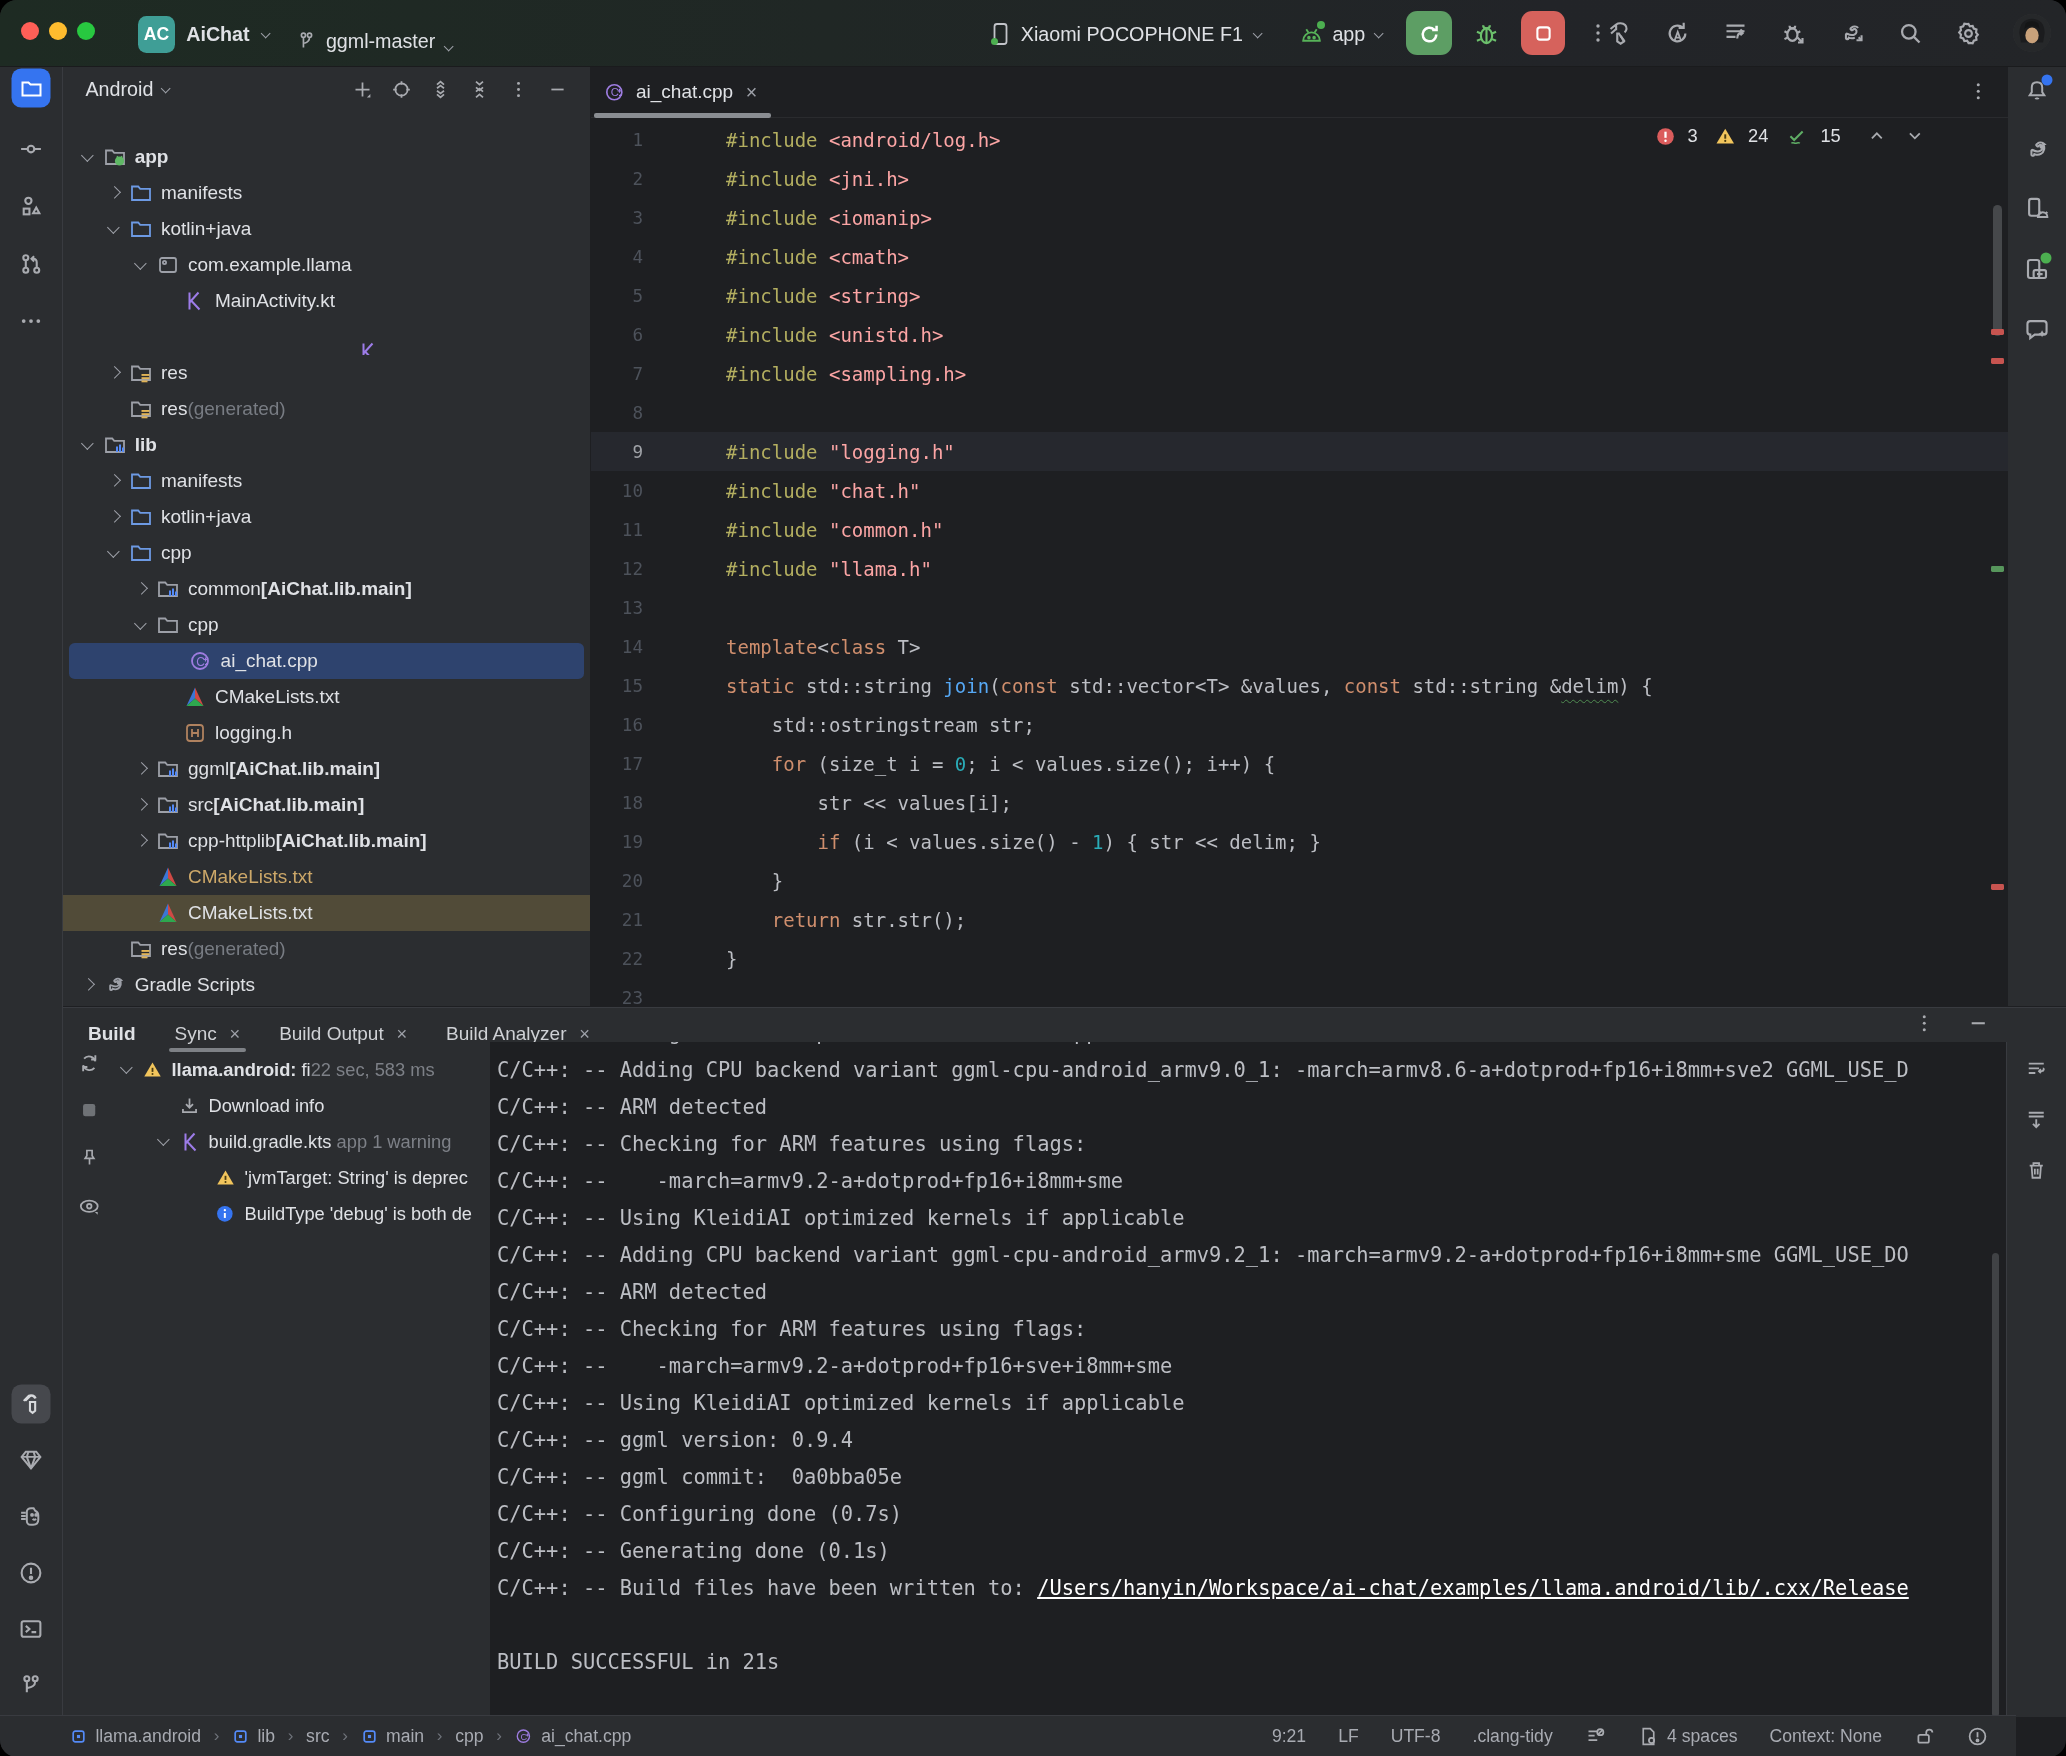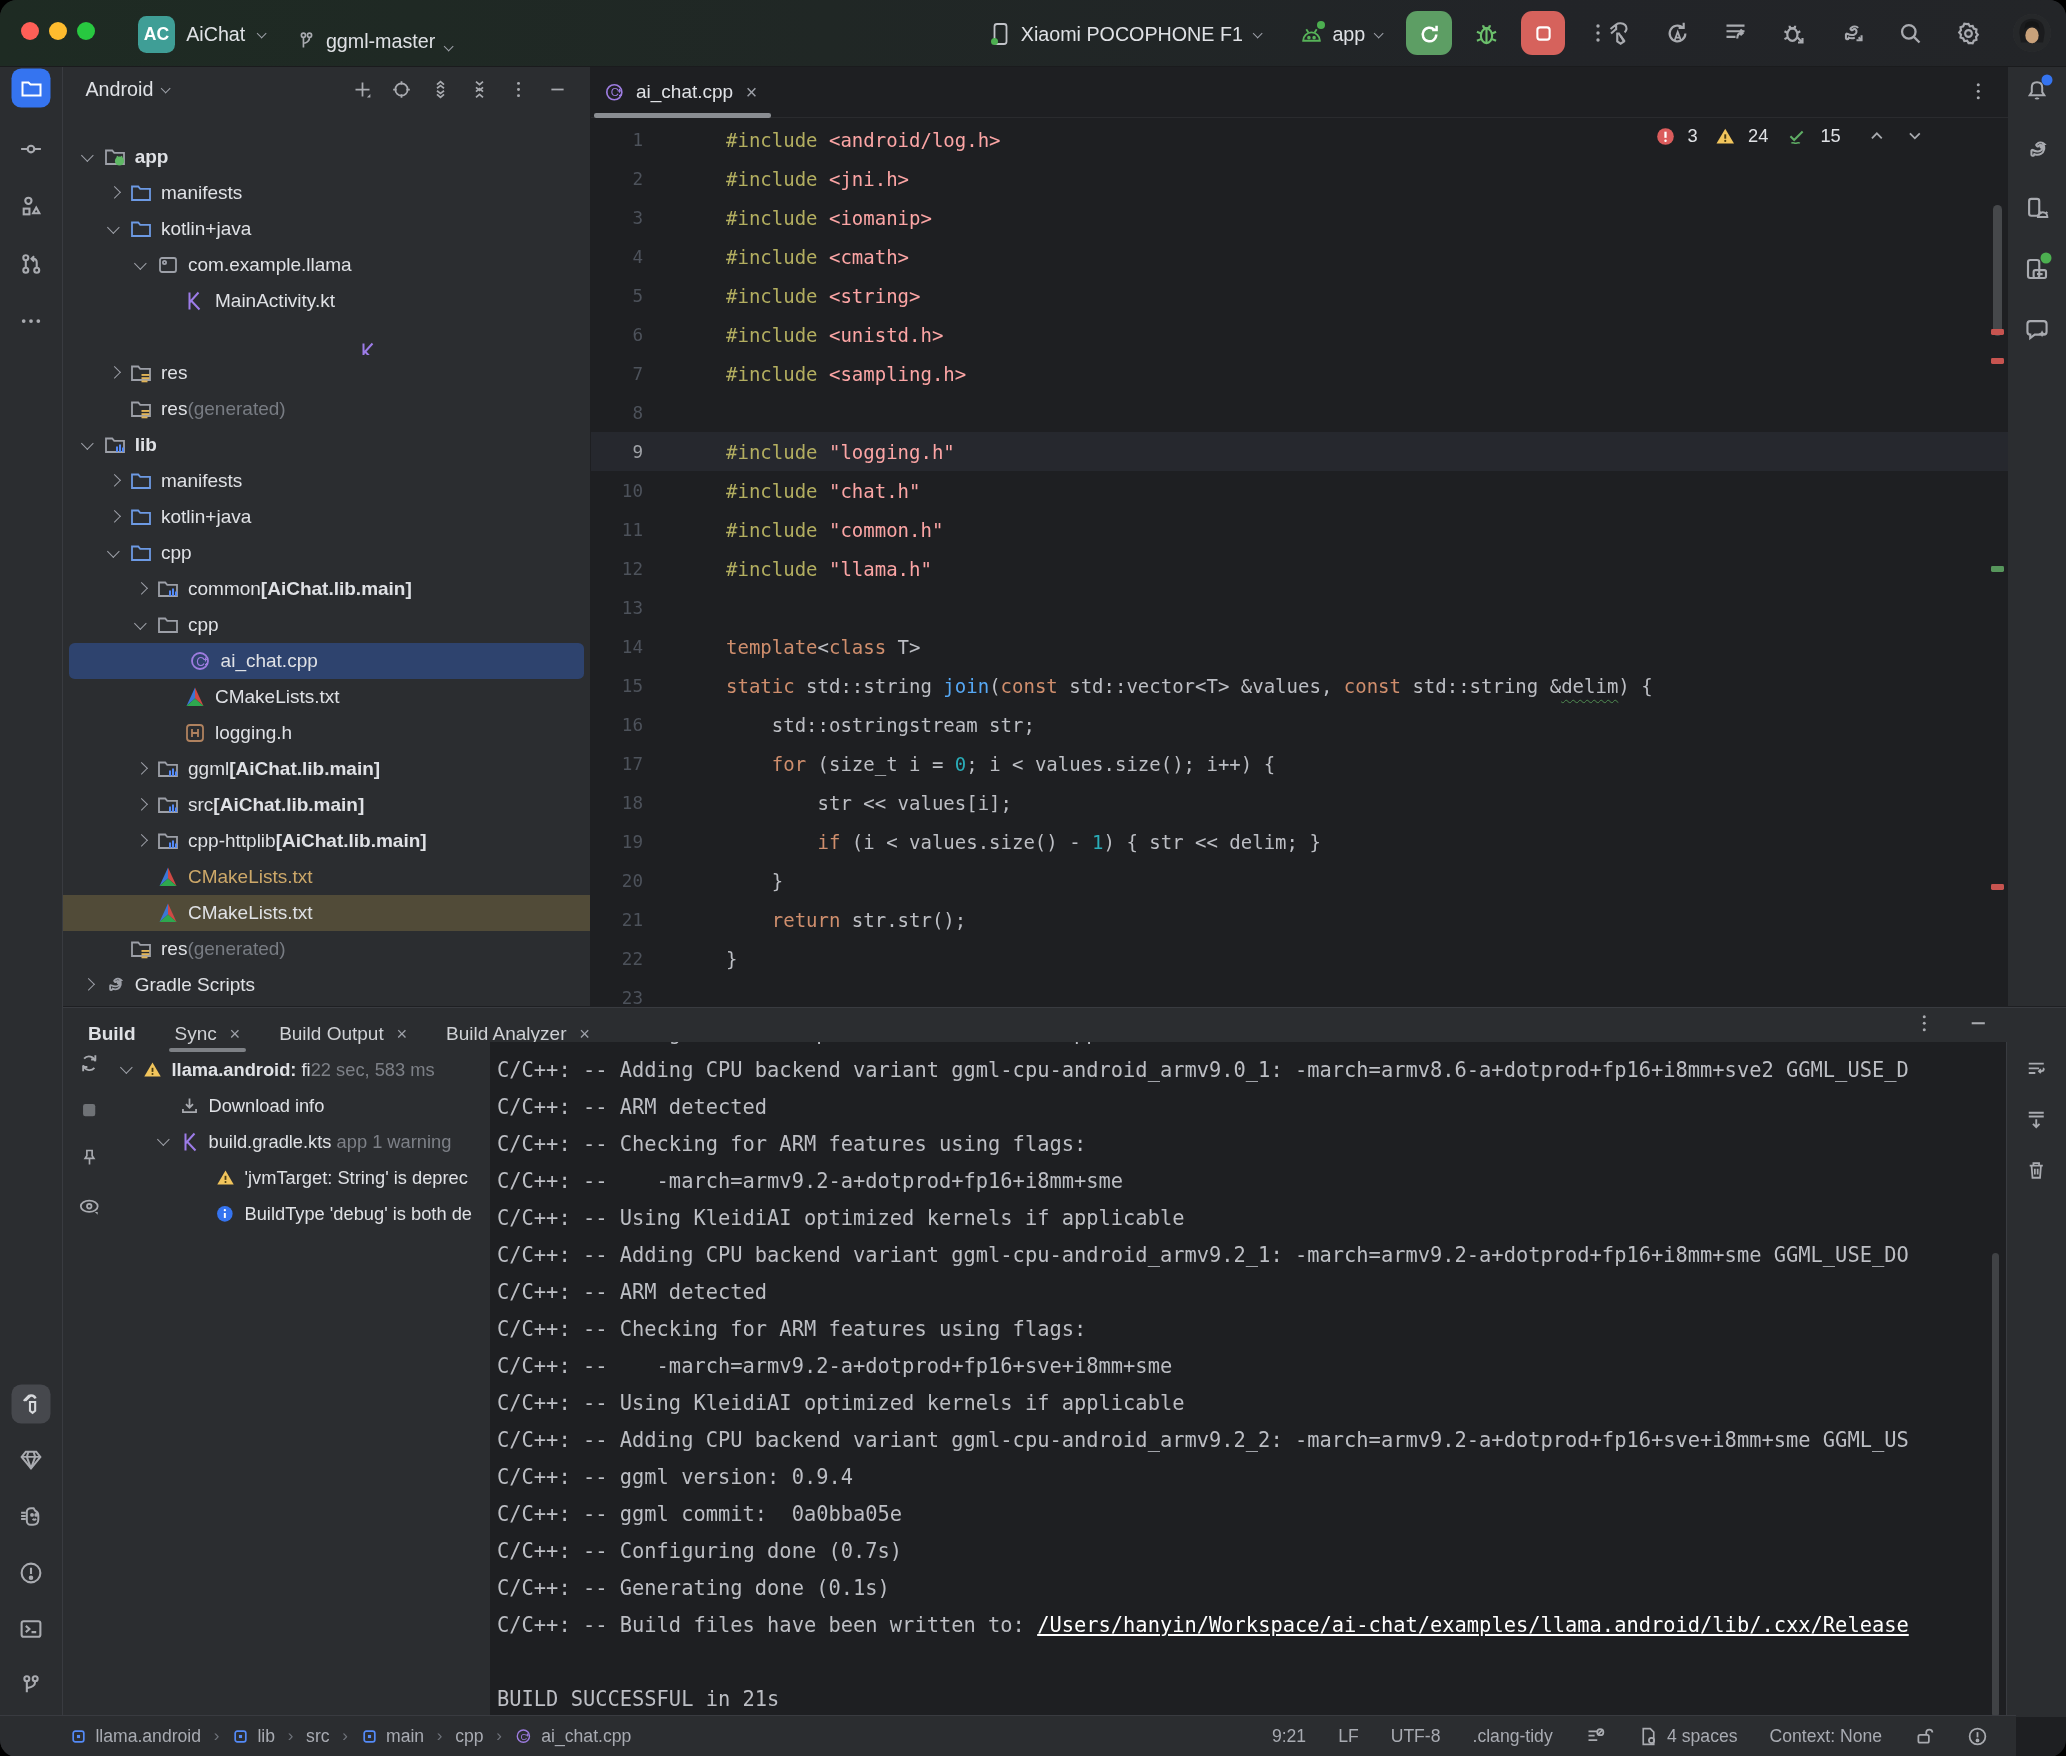--- a/index.html
+++ b/index.html
@@ -15,21 +15,21 @@
   
   #titlebar{position:absolute;left:0;top:0;width:2066px;height:67px;
     background:linear-gradient(90deg,#1e2b23 0%,#202725 40%,#222428 75%,#232528 100%);
     border-bottom:0.7px solid #1a1b1d;}
   .lights{position:absolute;left:21px;top:22px;display:flex;gap:9.8px;}
   .light{width:18.3px;height:18.3px;border-radius:50%;}
   #tb-project{position:absolute;left:138px;top:15.5px;display:flex;align-items:center;gap:11.2px;}
   .proj-badge{width:37px;height:37px;border-radius:8.4px;background:#3f9e96;color:#fff;
     font-weight:700;font-size:17.6px;display:flex;align-items:center;justify-content:center;}
   .tb-text{color:var(--text);font-size:19.7px;}
-  .tb-text.semibold{font-weight:400;}
+  .tb-text.semibold{font-weight:700;}
   #tb-branch{position:absolute;left:295px;top:15.5px;display:flex;align-items:flex-end;gap:8.4px;height:37px;}
   #tb-device{position:absolute;left:990px;top:15.5px;display:flex;align-items:center;gap:9.8px;height:37px;}
   #tb-runcfg{position:absolute;left:1299px;top:15.5px;display:flex;align-items:center;gap:8.4px;height:37px;}
   #tb-actions{position:absolute;left:1406px;top:11.2px;display:flex;align-items:center;gap:21px;}
   .run-btn{width:46px;height:44px;border-radius:11.2px;background:#5d9e64;display:flex;align-items:center;justify-content:center;}
   .stop-btn{width:44px;height:44px;border-radius:11.2px;background:#d6625c;display:flex;align-items:center;justify-content:center;}
   #tb-tools{position:absolute;right:15.5px;top:14px;display:flex;align-items:center;gap:31px;}
   .chevron{display:inline-block;width:11.2px;height:11.2px;position:relative;}
   .chevron::after{content:"";position:absolute;left:1.4px;top:1.4px;width:6.3px;height:6.3px;
     border-right:1.7px solid var(--dim);border-bottom:1.7px solid var(--dim);transform:rotate(45deg);}
@@ -968,21 +968,20 @@
           <div class="con-line"><span>C/C++: -- Adding CPU backend variant ggml-cpu-android_armv9.0_1: -march=armv8.6-a+dotprod+fp16+i8mm+sve2 GGML_USE_D</span></div>
           <div class="con-line"><span>C/C++: -- ARM detected</span></div>
           <div class="con-line"><span>C/C++: -- Checking for ARM features using flags:</span></div>
           <div class="con-line"><span>C/C++: --    -march=armv9.2-a+dotprod+fp16+i8mm+sme</span></div>
           <div class="con-line"><span>C/C++: -- Using KleidiAI optimized kernels if applicable</span></div>
           <div class="con-line"><span>C/C++: -- Adding CPU backend variant ggml-cpu-android_armv9.2_1: -march=armv9.2-a+dotprod+fp16+i8mm+sme GGML_USE_DO</span></div>
           <div class="con-line"><span>C/C++: -- ARM detected</span></div>
           <div class="con-line"><span>C/C++: -- Checking for ARM features using flags:</span></div>
           <div class="con-line"><span>C/C++: --    -march=armv9.2-a+dotprod+fp16+sve+i8mm+sme</span></div>
           <div class="con-line"><span>C/C++: -- Using KleidiAI optimized kernels if applicable</span></div>
-          <div class="con-line"><span>C/C++: -- Adding CPU backend variant ggml-cpu-android_armv9.2_2: -march=armv9.2-a+dotprod+fp16+sve+i8mm+sme GGML_US</span></div>
           <div class="con-line"><span>C/C++: -- ggml version: 0.9.4</span></div>
           <div class="con-line"><span>C/C++: -- ggml commit:  0a0bba05e</span></div>
           <div class="con-line"><span>C/C++: -- Configuring done (0.7s)</span></div>
           <div class="con-line"><span>C/C++: -- Generating done (0.1s)</span></div>
           <div class="con-line"><span>C/C++: -- Build files have been written to: </span><span class="con-link">/Users/hanyin/Workspace/ai-chat/examples/llama.android/lib/.cxx/Release</span></div>
           <div class="con-line"><span></span></div>
           <div class="con-line"><span>BUILD SUCCESSFUL in 21s</span></div>
         </div>
       <div id="console-scroll"></div>
     </div>

